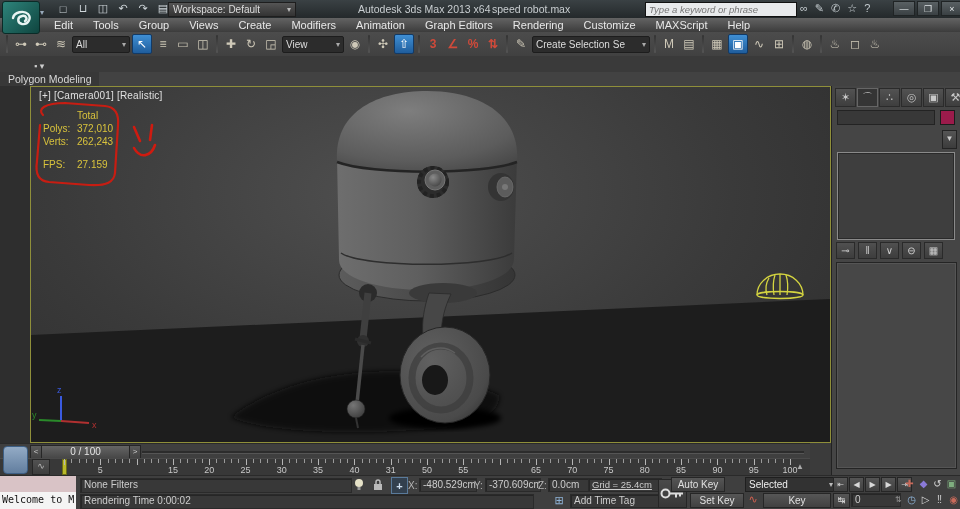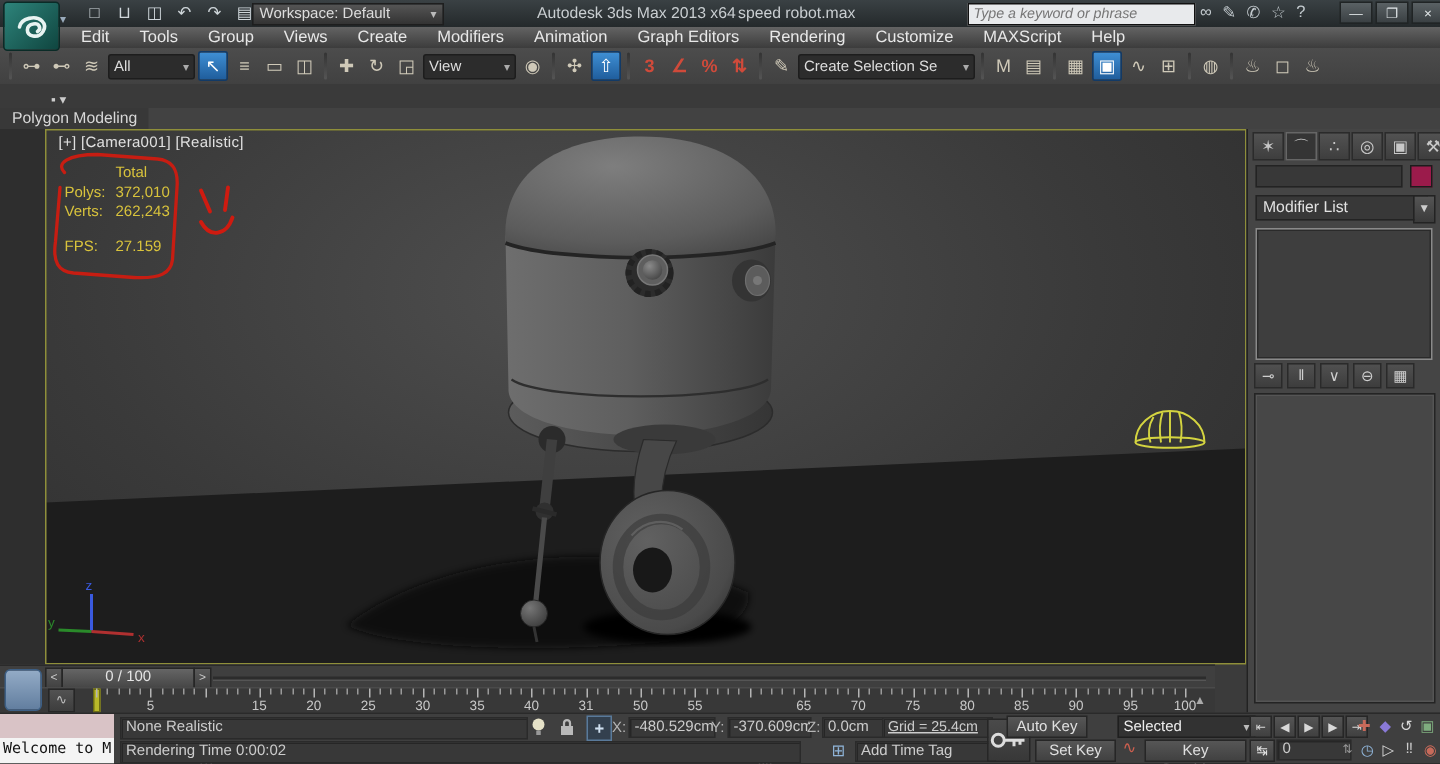--- a/index.html
+++ b/index.html
@@ -500,21 +500,20 @@
 
     <span class="cptab">✶</span>
         <span class="cptab active">⌒</span>
         <span class="cptab">∴</span>
         <span class="cptab">◎</span>
         <span class="cptab">▣</span>
         <span class="cptab">⚒</span>
       </div>
     <input class="abs" id="cpname" placeholder="" style="">
     <div class="abs" id="cpswatch" style="background: rgb(155, 27, 75);"></div>
-    <div class="abs" id="modlist">Modifier List</div>
     <div class="abs" id="modarrow">▼</div>
     <div class="abs" id="stackbox"></div>
     <div class="abs" id="stackbtns">
 
     <span class="skb">⊸</span>
         <span class="skb">‖</span>
         <span class="skb">∨</span>
         <span class="skb">⊖</span>
         <span class="skb">▦</span>
       </div>
@@ -654,21 +653,21 @@
         <div class="tlab" style="left: 725px;">100</div>
       </div>
   </div>
   <div class="abs" id="mce">∿</div>
   <div class="abs" id="vptab"></div>
   <div class="abs" id="ruler-end">▲</div>
 
   <div class="abs" id="statusbar">
     <div class="abs" id="mcr-pink"></div>
     <div class="abs" id="mcr-white">Welcome to M</div>
-    <div class="abs inset" id="sb-status">None Realistic</div>
+    <div class="abs inset" id="sb-status">None Filters</div>
     <div class="abs inset" id="sb-prompt">Rendering Time  0:00:02</div>
 
     <div class="abs sico" id="ico-bulb">
       <svg width="10" height="13">
           <circle cx="5" cy="5" r="4" fill="#e6e2c8"></circle>
           <rect x="3.5" y="9" width="3" height="3" fill="#999"></rect>
         </svg>
     </div>
     <div class="abs sico" id="ico-lock">
       <svg width="12" height="13">

